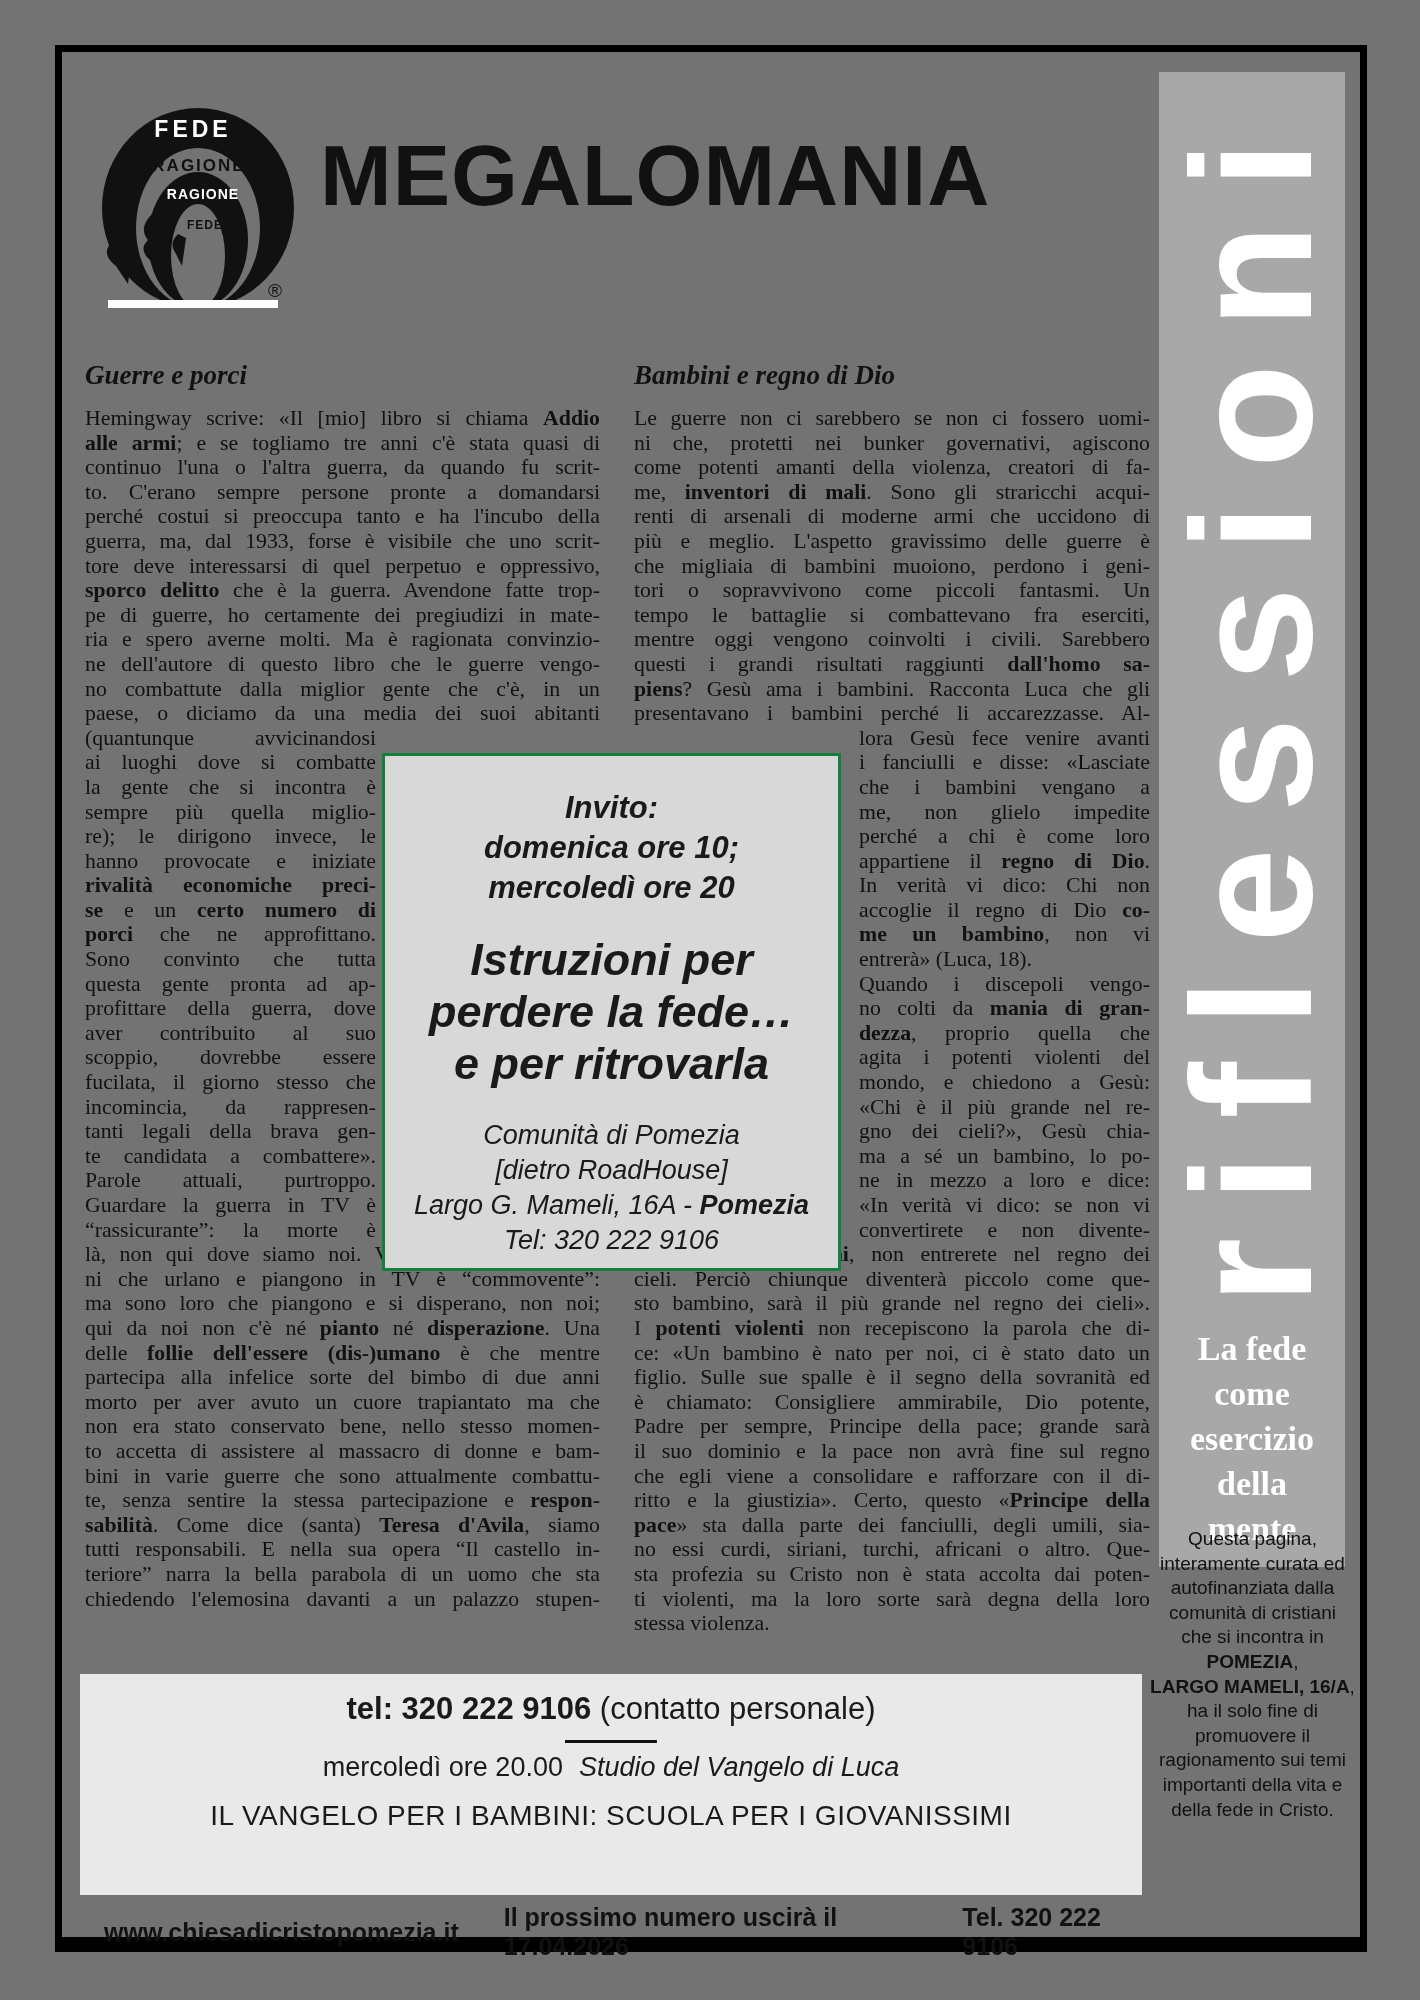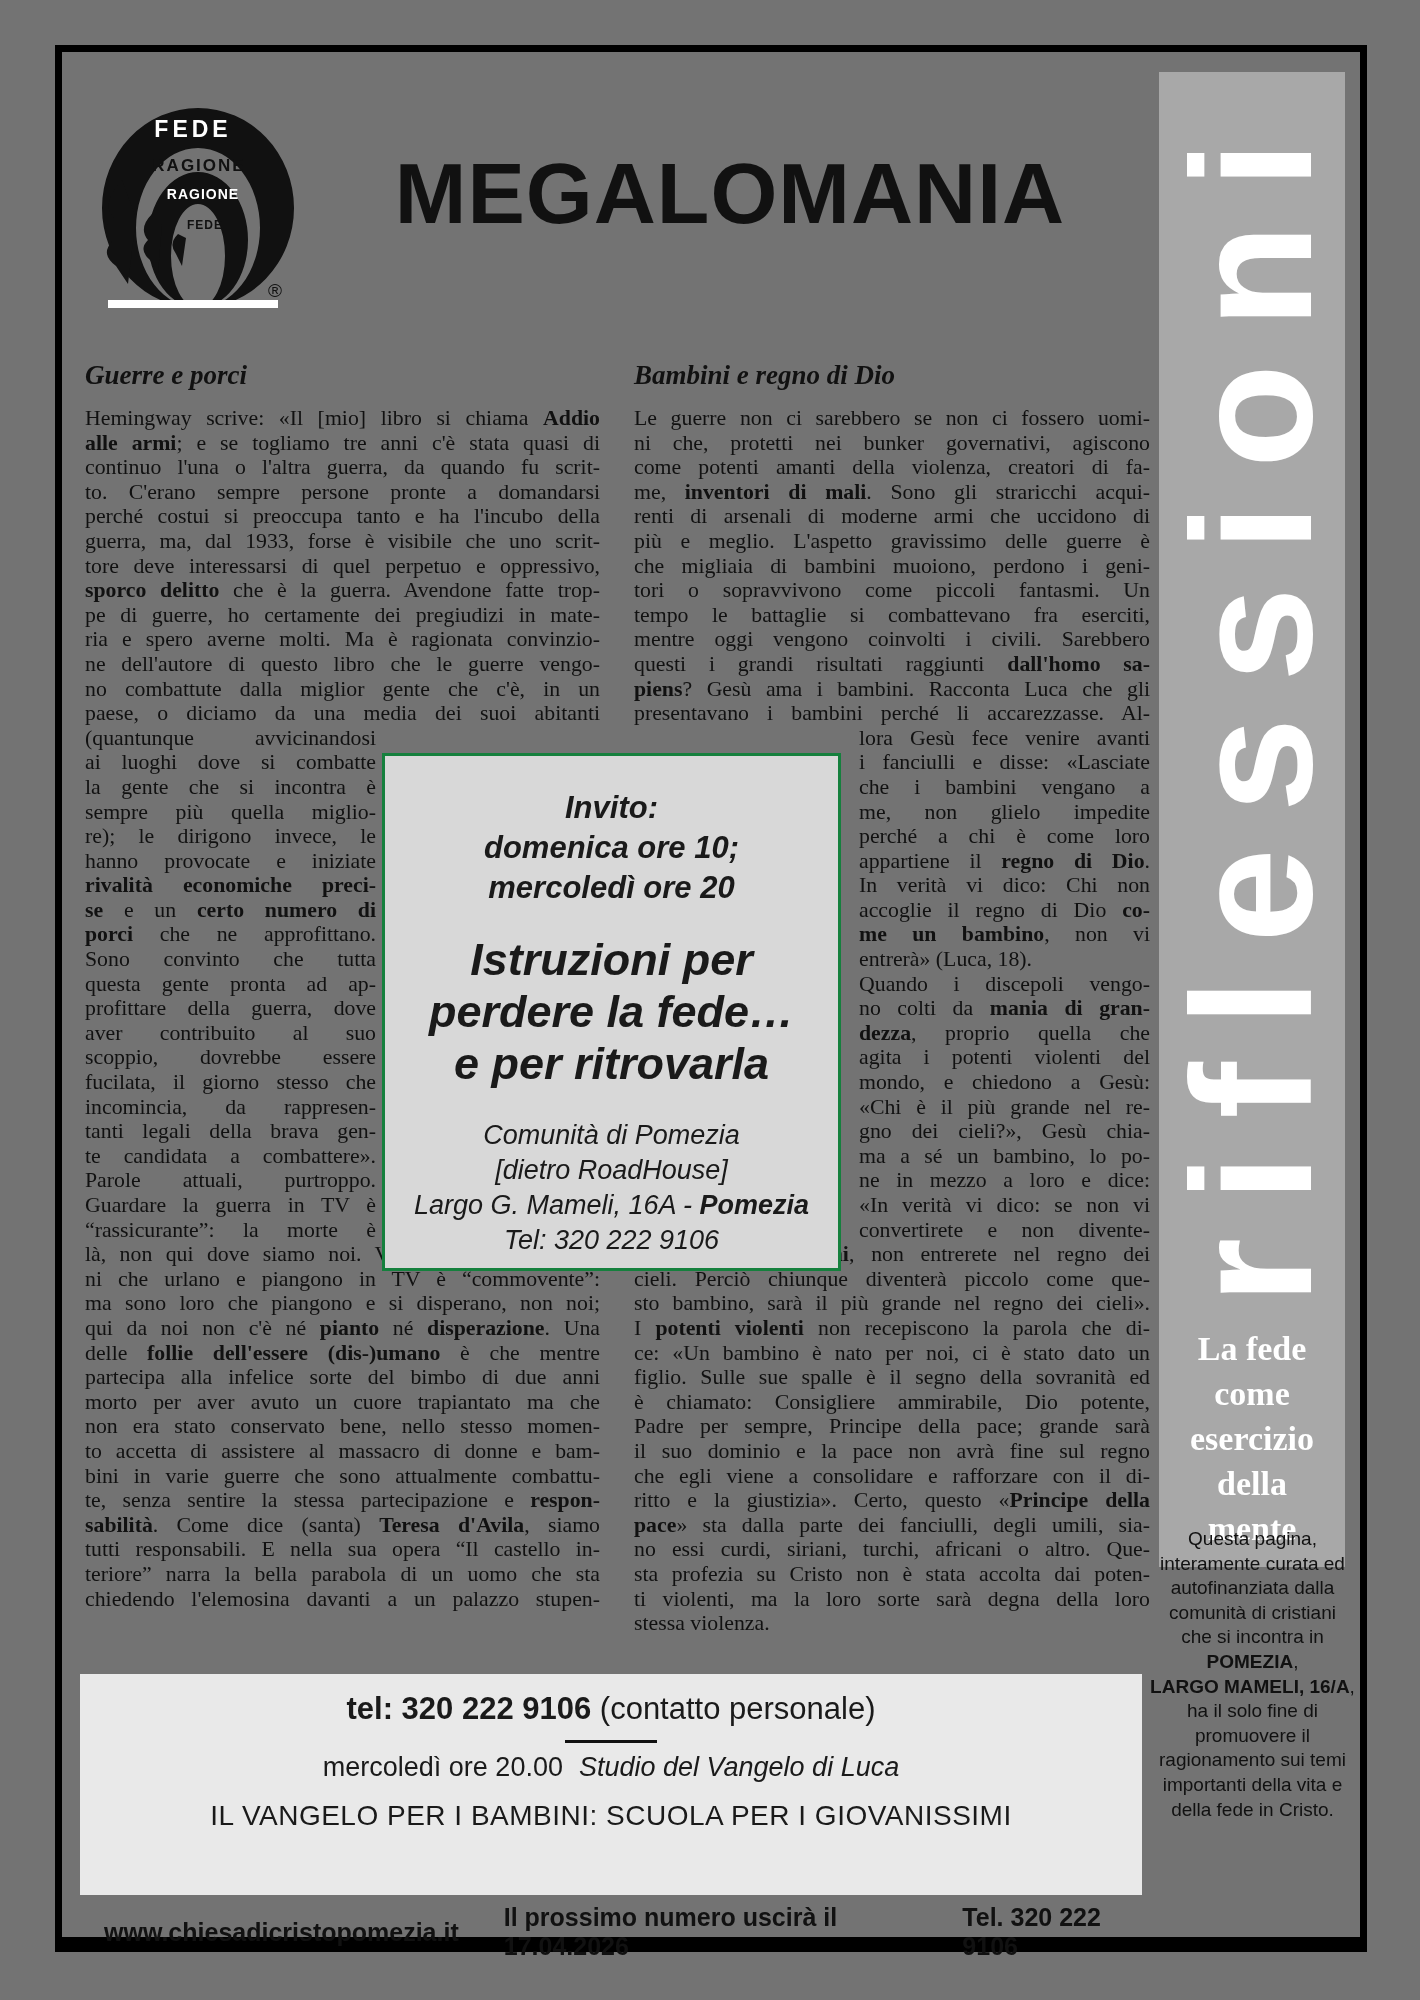--- a/index.html
+++ b/index.html
@@ -18,21 +18,21 @@
              letter-spacing:2px;color:#111;}
   .logo-rag2{position:absolute;left:10px;top:118px;width:100%;text-align:center;
              font-family:"Liberation Sans",sans-serif;font-weight:bold;font-size:14px;
              letter-spacing:1px;color:#fff;}
   .logo-fede2{position:absolute;left:12px;top:150px;width:100%;text-align:center;
               font-family:"Liberation Sans",sans-serif;font-weight:bold;font-size:12px;
               letter-spacing:1px;color:#111;}
   .logo-reg{position:absolute;right:16px;bottom:6px;font-size:19px;color:#111;
             font-family:"Liberation Sans",sans-serif;}
   
-  .title{position:absolute;left:320px;top:150px;width:820px;text-align:center;
+  .title{position:absolute;left:320px;top:132px;width:820px;text-align:left;
          font-family:"Liberation Sans",sans-serif;font-weight:bold;font-size:86px;
          letter-spacing:1px;line-height:1;color:#111;white-space:nowrap;}
   
   .cols{position:absolute;left:85px;top:358px;width:1065px;display:flex;gap:34px;}
   .col{width:515px;font-size:21.8px;line-height:24.6px;}
   .col-right{width:516px;}
   .art-head{font-size:27px;font-weight:bold;font-style:italic;margin:0 0 14px 0;line-height:34px;}
   .line{text-align:justify;text-align-last:justify;}
   .line.nojust{text-align-last:left;}
   .narrow-left{width:291px;}

